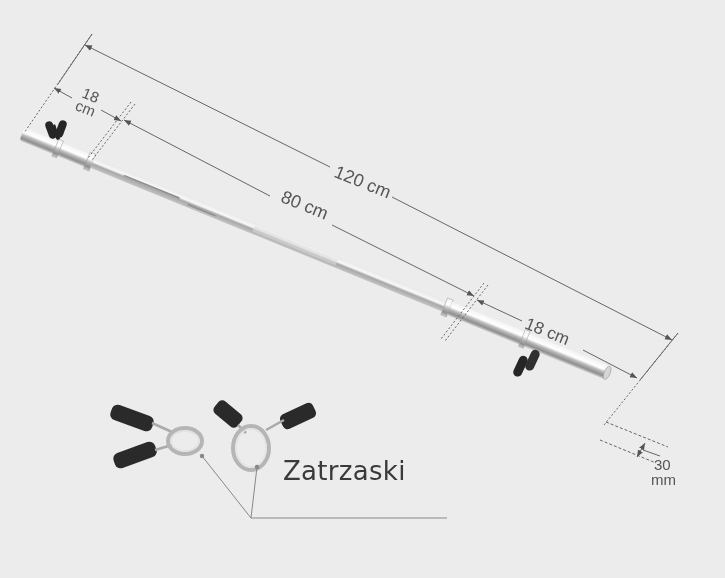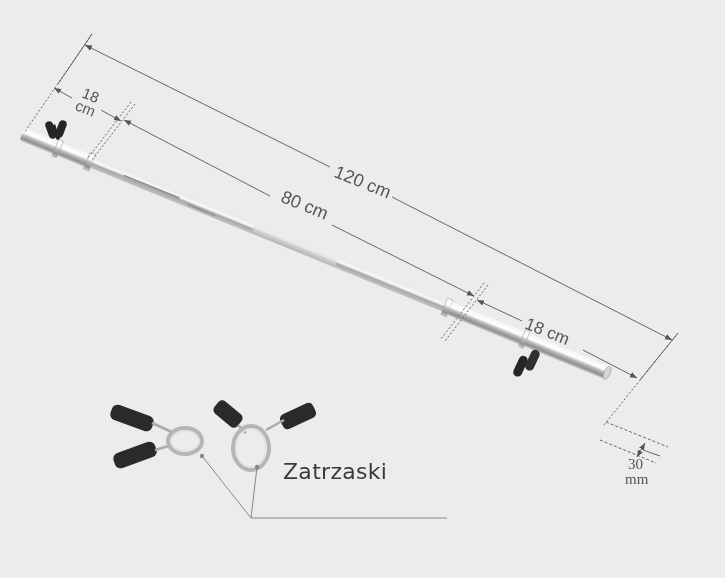--- a/index.html
+++ b/index.html
@@ -17,21 +17,21 @@
       font-family: "Liberation Sans", sans-serif;
       font-size: 17px;
       white-space: nowrap;
       transform-origin: center center;
     }
     .callout {
       position: absolute;
       left: 283px; top: 458px;
       color: #3a3a3a;
       font-family: "DejaVu Sans", sans-serif;
-      font-size: 22px;
+      font-size: 26px;
       line-height: 27px;
       letter-spacing: 0.3px;
     }
     .small-label {
       position: absolute;
       color: #555;
       font-size: 15px;
       line-height: 15px;
       text-align: left;
     }
@@ -140,21 +140,21 @@
   </svg>
 
   
   <div class="dim-label" style="left:333px; top:172px; transform: rotate(22deg); font-size:18px;">120 cm</div>
   <div class="dim-label" style="left:280px; top:195px; transform: rotate(22deg); font-size:18px;">80 cm</div>
   <div class="dim-label" style="left:524px; top:322px; transform: rotate(22deg); font-size:17px;">18 cm</div>
   <div class="dim-label" style="left:78px; top:88px; transform: rotate(22deg); font-size:15px; line-height:14px; text-align:center;">
     <div>18</div>
     <div>cm</div>
   </div>
-  <div class="small-label" style="left:625px; top:457px;font-family:Liberation Serif, serif;">
+  <div class="small-label" style="left:651px; top:457px;">
     <div style="padding-left:3px;">30</div>
     <div>mm</div>
   </div>
 
   
   <div class="callout">
     <div>Zatrzaski</div>
   </div>
 </div>
 

